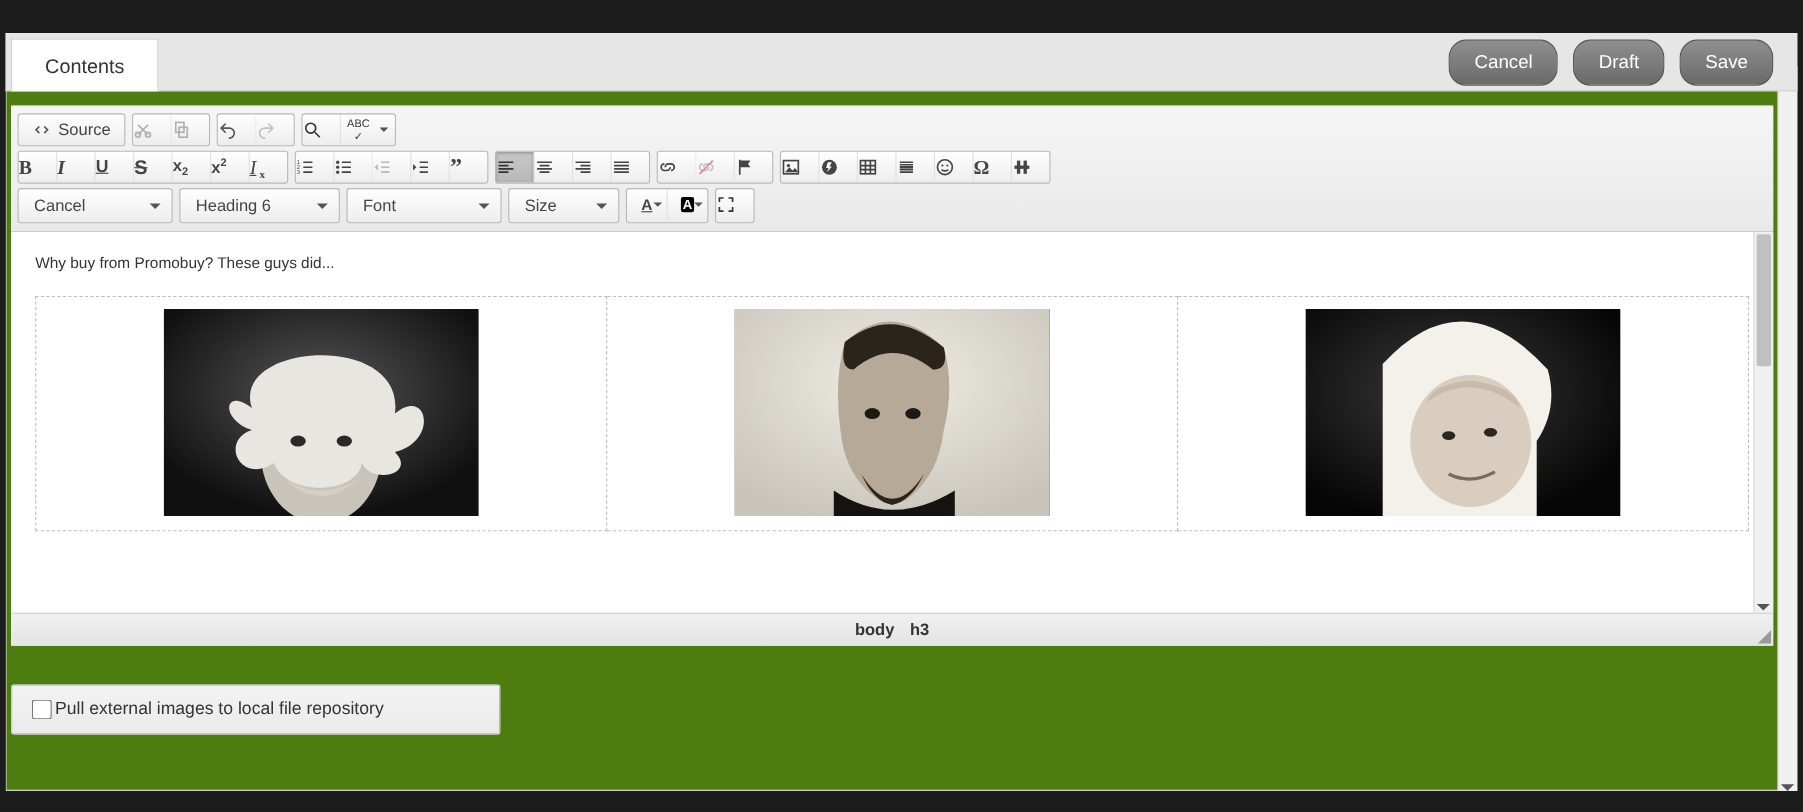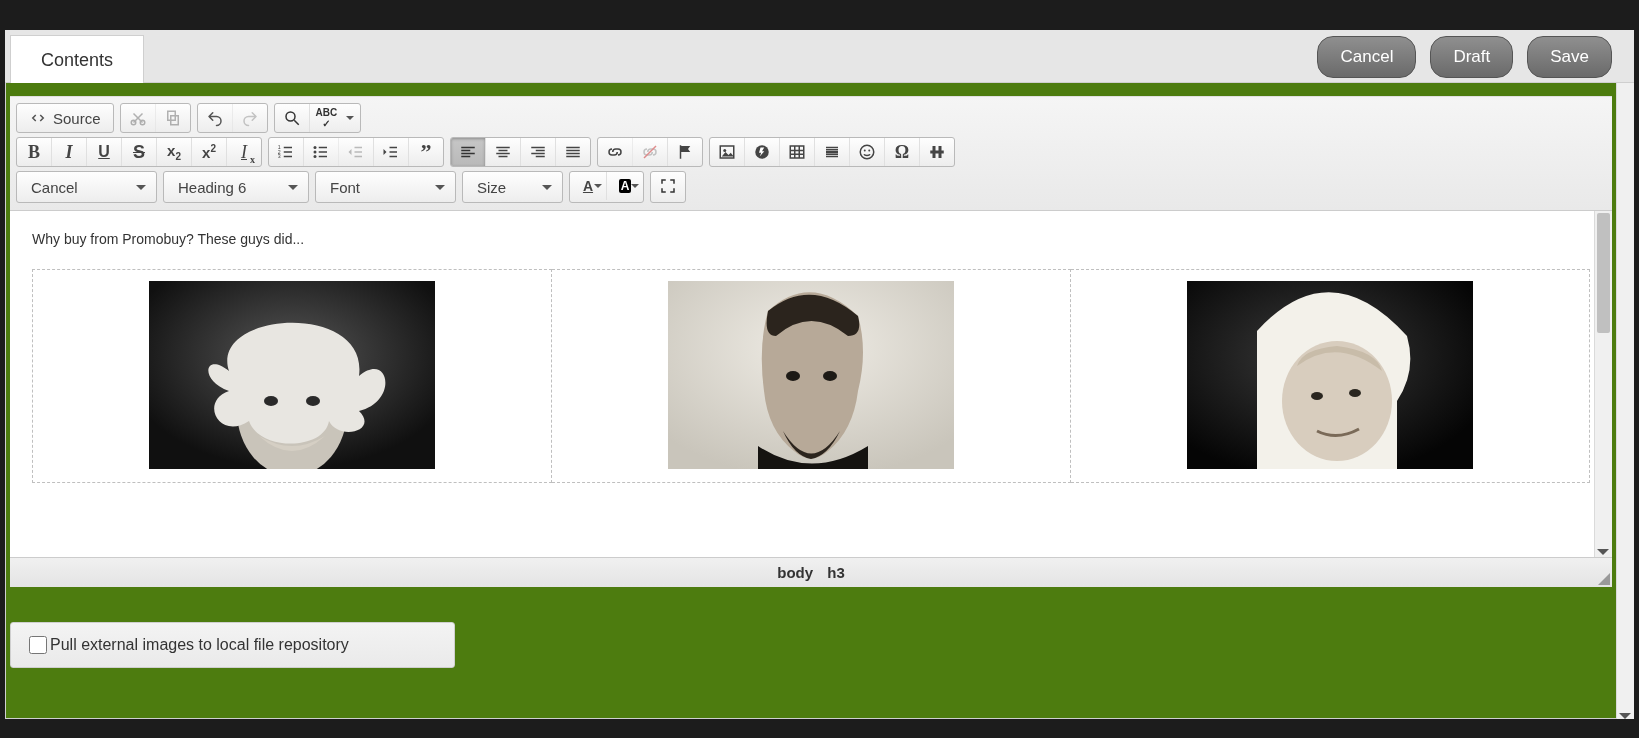--- a/index.html
+++ b/index.html
@@ -110,21 +110,21 @@
     border: 1px solid #b9b9b9;
     border-radius: 3px;
     background: linear-gradient(#fefefe, #ededed);
     overflow: hidden;
   }
   .cke_btn {
     width: 34px;
     height: 28px;
     display: flex;
     align-items: center;
-    justify-content: center;
+    justify-content: space-between;
     cursor: pointer;
     color: #444;
     position: relative;
   }
   .cke_btn + .cke_btn { border-left: 1px solid #e0e0e0; }
   .cke_btn.wide { width: auto; padding: 0 12px; font-size: 15px; gap:6px; }
   .cke_btn.active { background: linear-gradient(#c7c7c7,#b9b9b9); box-shadow: inset 0 1px 3px rgba(0,0,0,.3);}
   .cke_btn.disabled { opacity: .55; cursor: default; }
   .cke_btn svg { width: 18px; height: 18px; }
   .combo {
@@ -316,21 +316,21 @@
             </div>
           </div>
           <div class="cke_group">
             <div class="cke_btn">
               <svg viewBox="0 0 24 24">
                   <circle cx="10" cy="10" r="6" fill="none" stroke="#333" stroke-width="2"></circle>
                   <path stroke="#333" stroke-width="2" d="M15 15l6 6"></path>
                 </svg>
             </div>
             <div class="cke_btn wide" style="padding:0 6px">
-              <span style="font-size:10px;font-weight:700;color:#333">ABC<span style="display:block;text-align:center">✓</span></span>
+              <span style="font-size:10px;font-weight:400;color:#333">ABC<span style="display:block;text-align:center">✓</span></span>
               <span class="split-caret"></span>
             </div>
           </div>
         </div>
 
         <div class="cke_row">
           <div class="cke_group">
             <div class="cke_btn">
                 <span class="glyphB">B</span>
               </div>

